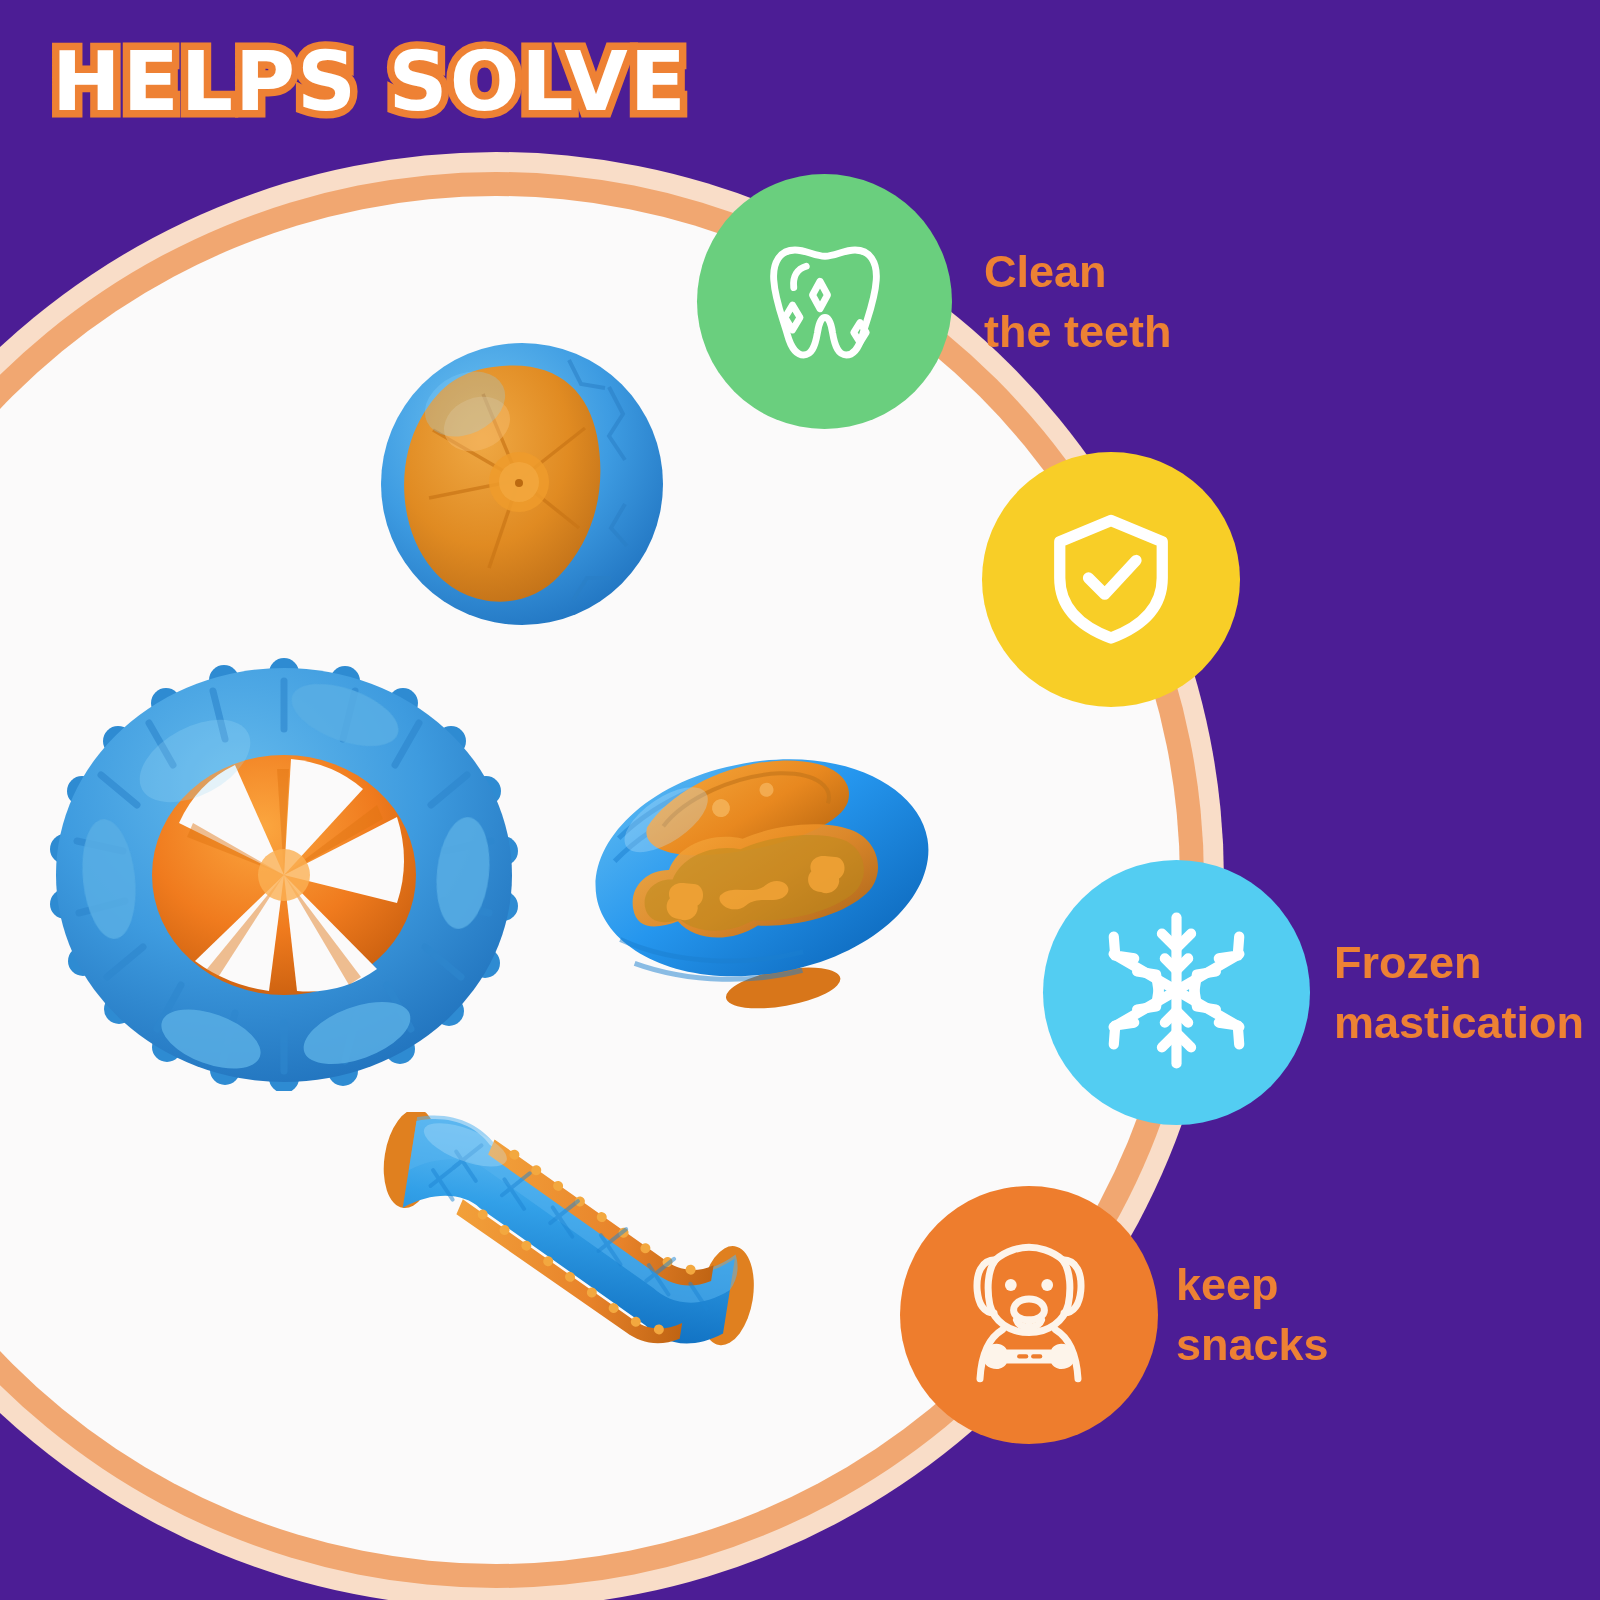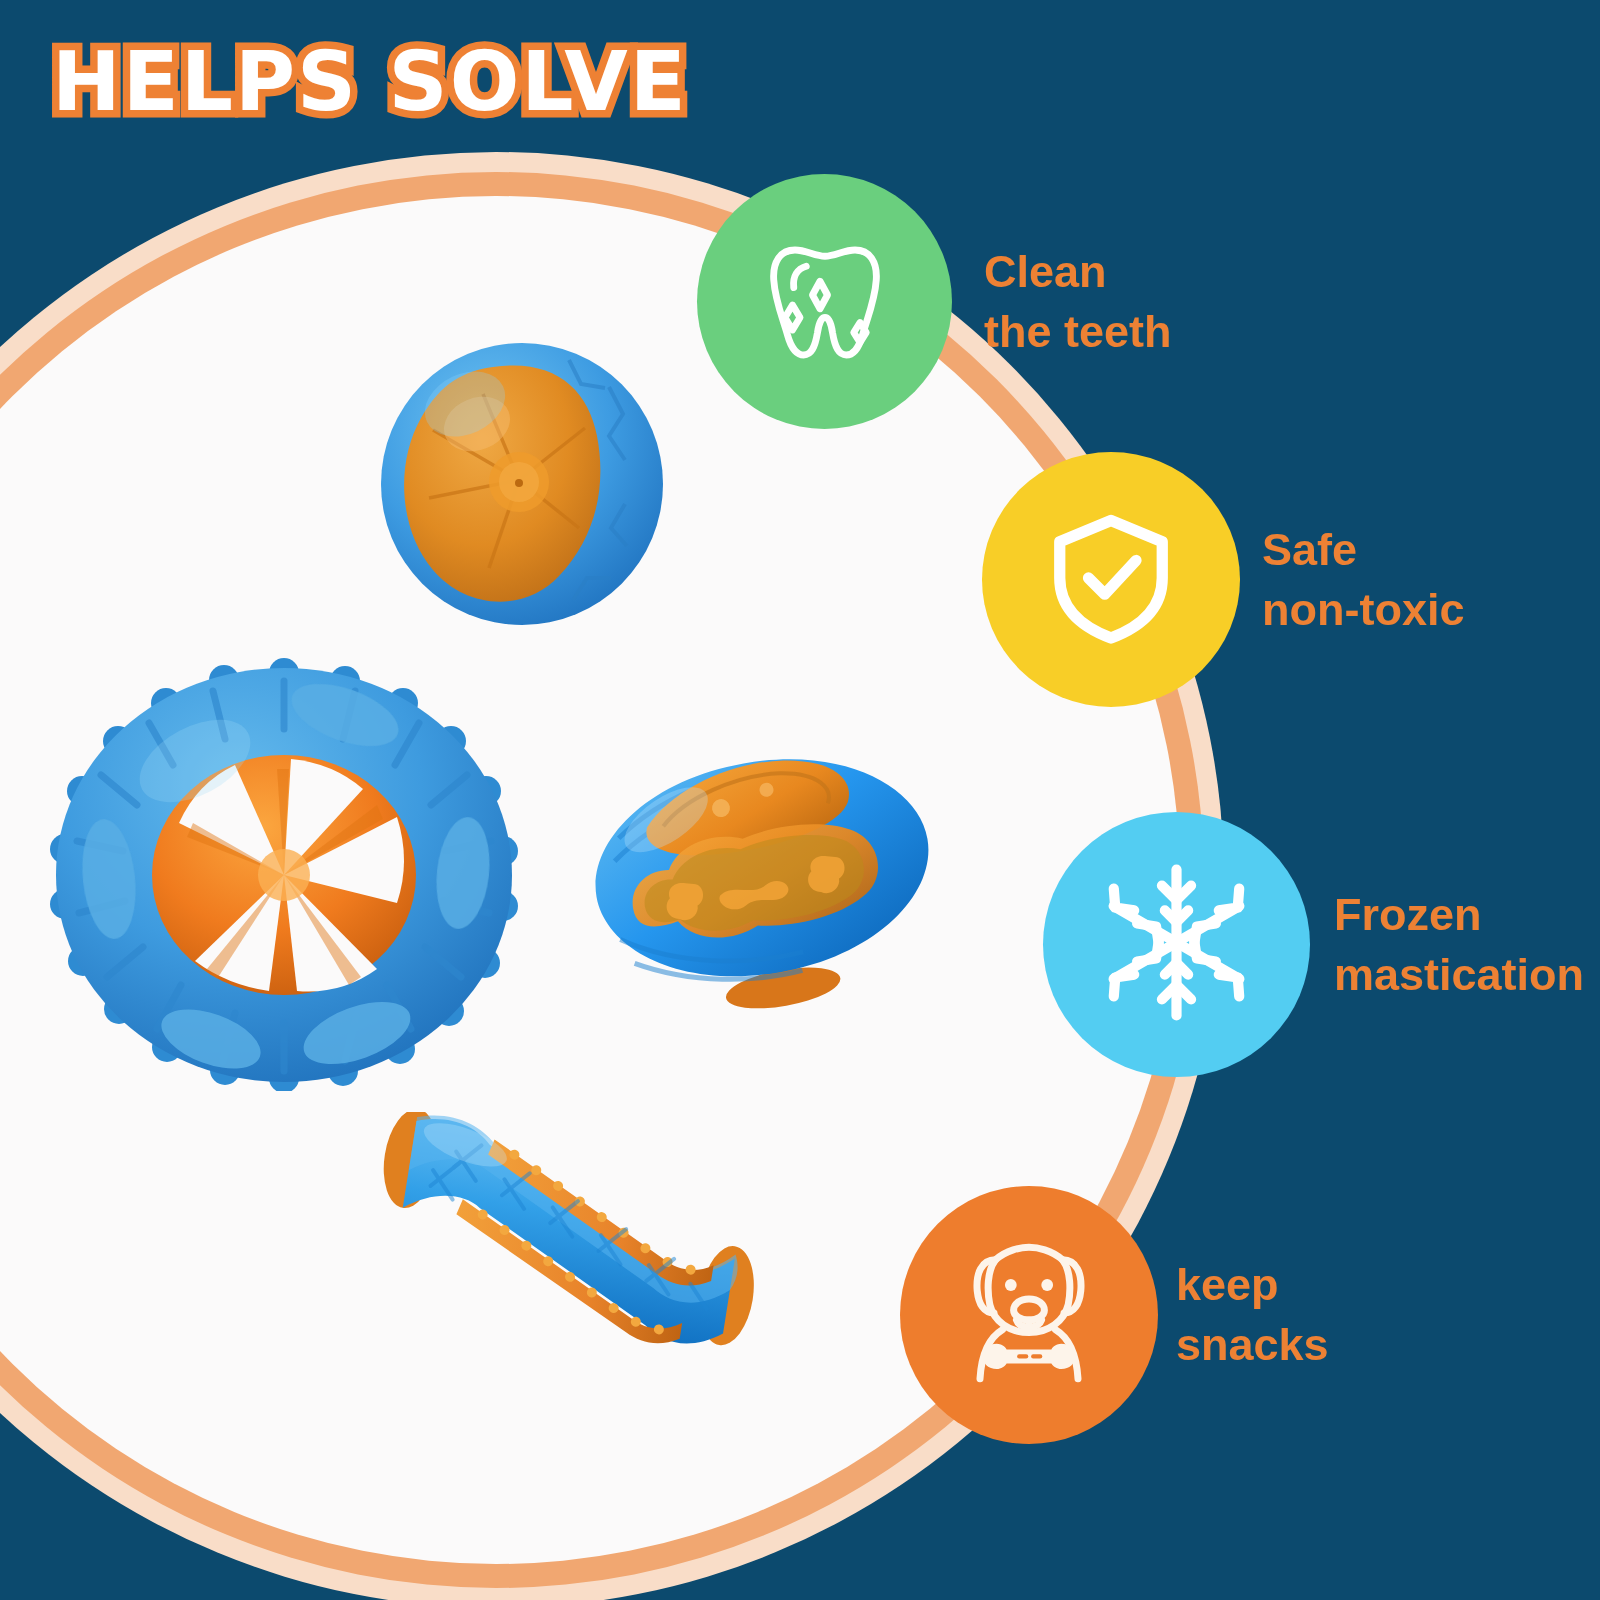--- a/index.html
+++ b/index.html
@@ -7,21 +7,21 @@
     margin: 0;
     padding: 0;
     background: #ffffff;
   }
   #stage {
     position: relative;
     width: 1600px;
     height: 1600px;
     overflow: hidden;
     font-family: "Liberation Sans", "DejaVu Sans", sans-serif;
-    background: #0c4a6e;
+    background: #4c1d95;
   }
 
   
   .ring-outer {
     position: absolute;
     left: -232px;
     top: 152px;
     width: 1456px;
     height: 1456px;
     border-radius: 50%;
@@ -77,21 +77,21 @@
   .feature-label {
     color: #ED8134;
     font-size: 45px;
     font-weight: 700;
     line-height: 1.33;
     white-space: pre-line;
     margin-left: 28px;
   }
   .f0 { left: 697px;  top: 174px; justify-content: flex-end;  }
   .f1 { left: 982px;  top: 452px;  }
-  .f2 { left: 1043px; top: 812px;  }
+  .f2 { left: 1043px; top: 860px;  }
   .f3 { left: 900px;  top: 1186px; }
   .f0 .feature-label { margin-left: 32px; }
   .f1 .feature-label { margin-left: 22px; }
   .f2 .feature-label { margin-left: 24px; }
   .f3 .feature-label { margin-left: 18px; }
 
   
   .toy { position: absolute; }
   .toy-ball  { left: 373px; top: 332px;  width: 298px; height: 298px; }
   .toy-tire  { left: 45px;  top: 651px;  width: 478px; height: 440px; }
@@ -390,22 +390,20 @@
   <div class="feature f1">
     <div class="badge" style="width:258px;height:255px;background:#F8CE27;">
       <span>
         <svg width="150" height="150" viewBox="0 0 120 120" fill="none" stroke="#FFFFFF" stroke-width="9" stroke-linecap="round" stroke-linejoin="round">
           <path d="M60 14 L101 31 L101 60 C101 84 84 99 60 108
                    C36 99 19 84 19 60 L19 31 Z"></path>
           <path d="M42 60 L55 73 L80 46"></path>
         </svg>
       </span>
     </div>
-    <div class="feature-label">Safe
-non-toxic</div>
   </div>
 
   <div class="feature f2">
     <div class="badge" style="width:267px;height:265px;background:#53CDF2;">
       <span>
         <svg width="175" height="175" viewBox="0 0 120 120" fill="none" stroke="#FFFFFF" stroke-width="7" stroke-linecap="round" stroke-linejoin="round">
           <path d="M60 10 L60 110"></path>
           <path d="M16.9 35 L103.1 85"></path>
           <path d="M16.9 85 L103.1 35"></path>
           <path d="M50 21 L60 31 L70 21"></path>

